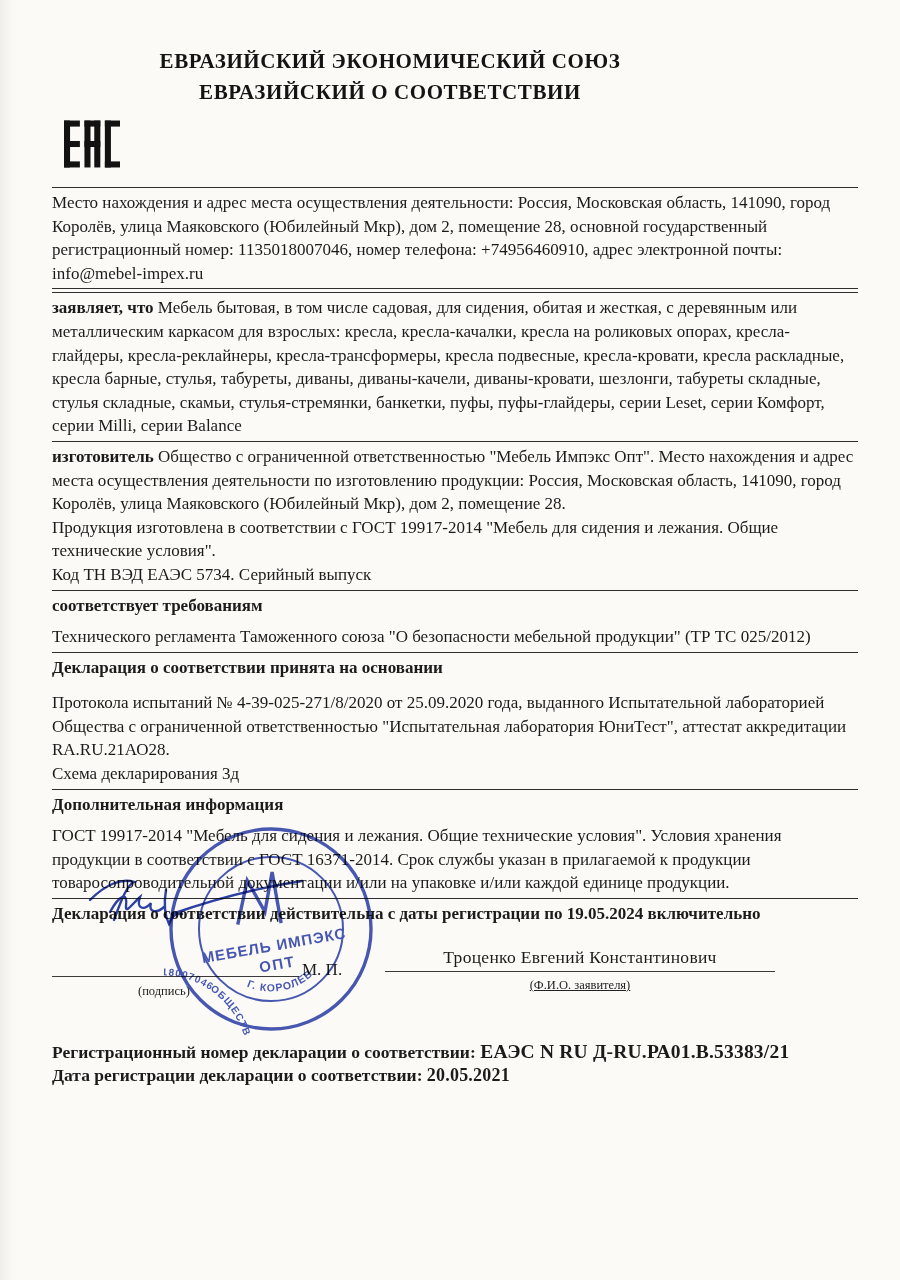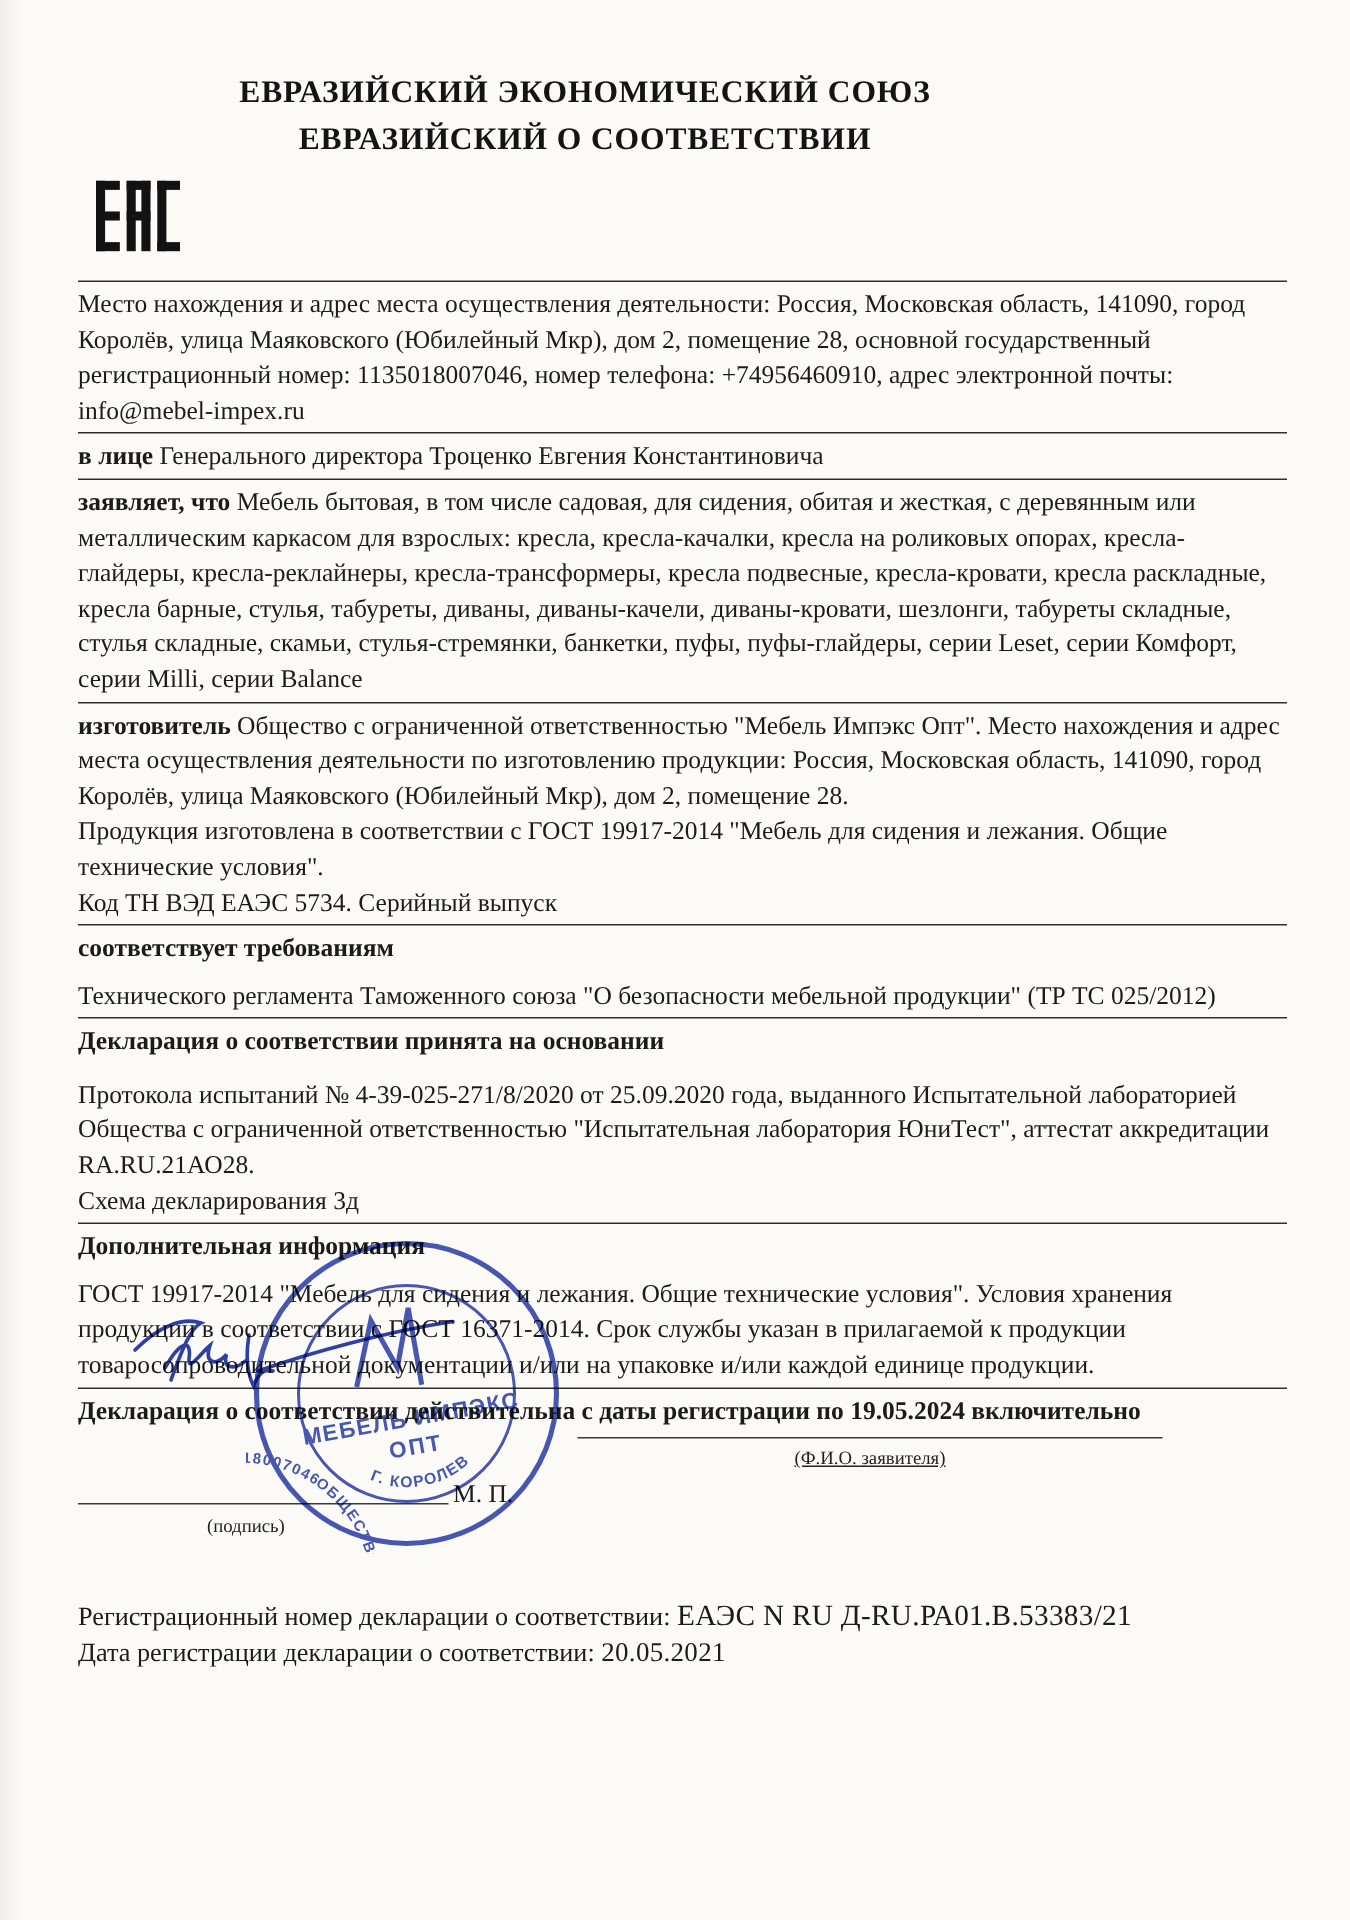--- a/index.html
+++ b/index.html
@@ -34,21 +34,21 @@
   
   .sig-row{position:relative;height:108px;margin-top:6px;}
   .sig-line-left{position:absolute;left:0;top:44px;width:247px;border-top:1.6px solid #3a3a3a;}
   .sig-label{position:absolute;left:86px;top:48px;font-size:12.5px;color:#222;}
   .mp{position:absolute;left:250px;top:26px;font-size:17px;}
   .right-sig{position:absolute;left:333px;top:0;width:390px;text-align:center;}
   .right-sig .fio{font-size:17.5px;letter-spacing:.3px;padding-top:14px;padding-bottom:2px;}
   .right-sig .fio-line{border-top:1.6px solid #3a3a3a;height:0;}
   .right-sig .fio-label{font-size:12.5px;padding-top:2px;color:#222;text-decoration:underline;}
   
-  .reg-row{margin-top:9px;font-weight:400;font-size:17.5px;}
+  .reg-row{margin-top:9px;font-weight:700;font-size:17.5px;}
   .reg-row .val{font-size:19.5px;letter-spacing:.2px;}
   .reg-row.date{}
   .reg-row.date .val{font-size:18px;}
   
   .stamp{position:absolute;left:164px;top:822px;mix-blend-mode:multiply;opacity:.93;}
   .signature{position:absolute;left:76px;top:864px;mix-blend-mode:multiply;}
 </style>
 </head>
 <body>
 
@@ -78,21 +78,20 @@
     </g>
   </svg>
 
   <div class="content">
 
     <div class="rule"></div>
 
     <p>Место нахождения и адрес места осуществления деятельности: Россия, Московская область, 141090, город Королёв, улица Маяковского (Юбилейный Мкр), дом 2, помещение 28, основной государственный регистрационный номер: 1135018007046, номер телефона: +74956460910, адрес электронной почты: info@mebel-impex.ru</p>
     <div class="rule"></div>
 
-    <p><span class="lead">в лице</span> <span>Генерального директора Троценко Евгения Константиновича</span></p>
     <div class="rule"></div>
 
     <p><span class="lead">заявляет, что</span> <span>Мебель бытовая, в том числе садовая, для сидения, обитая и жесткая, с деревянным или металлическим каркасом для взрослых: кресла, кресла-качалки, кресла на роликовых опорах, кресла-глайдеры, кресла-реклайнеры, кресла-трансформеры, кресла подвесные, кресла-кровати, кресла раскладные, кресла барные, стулья, табуреты, диваны, диваны-качели, диваны-кровати, шезлонги, табуреты складные, стулья складные, скамьи, стулья-стремянки, банкетки, пуфы, пуфы-глайдеры, серии Leset, серии Комфорт, серии Milli, серии Balance</span></p>
     <div class="rule"></div>
 
     <p><span class="lead">изготовитель</span> <span>Общество с ограниченной ответственностью "Мебель Импэкс Опт". Место нахождения и адрес места осуществления деятельности по изготовлению продукции: Россия, Московская область, 141090, город Королёв, улица Маяковского (Юбилейный Мкр), дом 2, помещение 28.</span></p>
     <p>Продукция изготовлена в соответствии с ГОСТ 19917-2014 "Мебель для сидения и лежания. Общие технические условия".</p>
     <p>Код ТН ВЭД ЕАЭС 5734. Серийный выпуск</p>
     <div class="rule"></div>
 
@@ -109,20 +108,21 @@
     <p class="gap-xs">ГОСТ 19917-2014 "Мебель для сидения и лежания. Общие технические условия". Условия хранения продукции в соответствии с ГОСТ 16371-2014. Срок службы указан в прилагаемой к продукции товаросопроводительной документации и/или на упаковке и/или каждой единице продукции.</p>
     <div class="rule"></div>
 
     <p class="hdr">Декларация о соответствии  действительна с даты регистрации по 19.05.2024 включительно</p>
 
     <div class="sig-row">
       <div class="sig-line-left"></div>
       <div class="sig-label">(подпись)</div>
       <div class="mp">М. П.</div>
       <div class="right-sig">
+        <div class="fio">Троценко Евгений Константинович</div>
         <div class="fio-line"></div>
         <div class="fio-label">(Ф.И.О. заявителя)</div>
       </div>
     </div>
 
     <p class="reg-row"><span>Регистрационный номер декларации о соответствии:</span> <span class="val">ЕАЭС N RU Д-RU.РА01.В.53383/21</span></p>
     <p class="reg-row date"><span>Дата регистрации декларации о соответствии:</span> <span class="val">20.05.2021</span></p>
   </div>
 
   <svg class="stamp" width="214" height="214" viewBox="-107 -107 214 214" aria-hidden="true">

